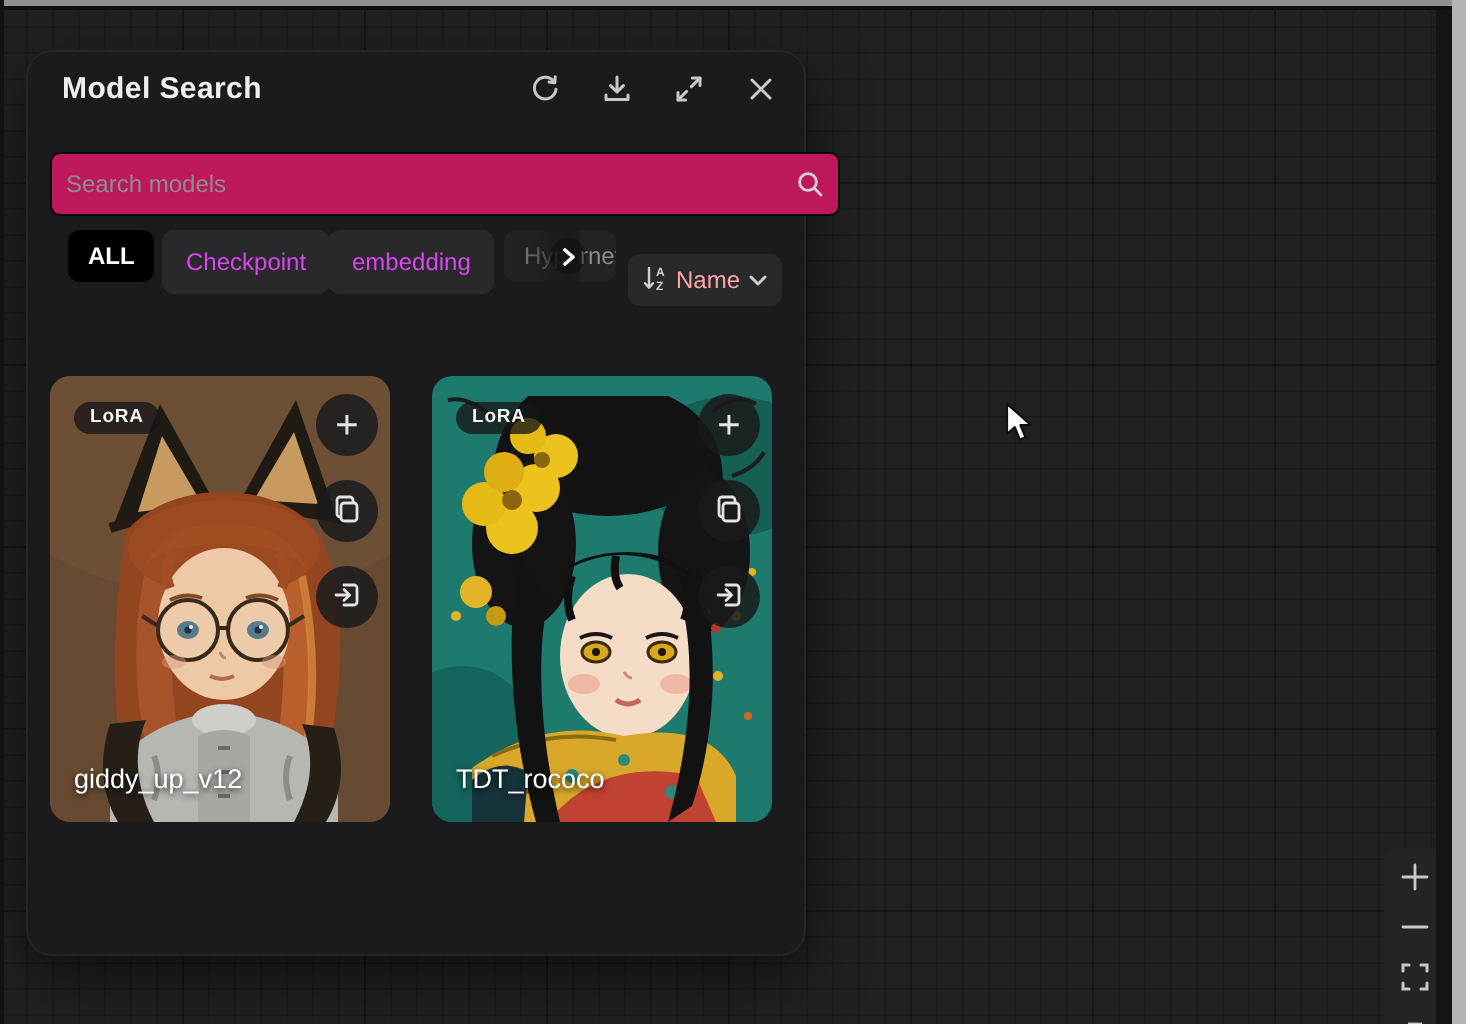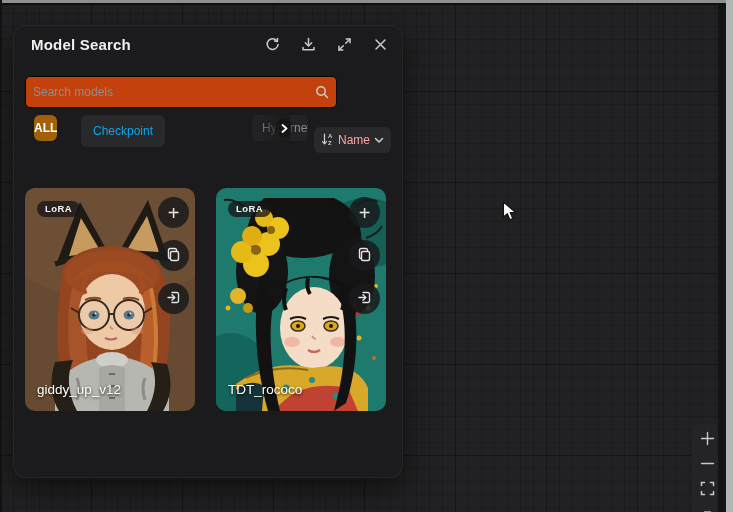--- a/index.html
+++ b/index.html
@@ -21,30 +21,30 @@
   
   .panel{position:absolute;left:13px;top:25px;width:390px;height:453px;
     background:#1b1b1d;border:1px solid rgba(255,255,255,.05);border-radius:13px;
     box-shadow:0 10px 30px rgba(0,0,0,.55);z-index:10;}
   .panel-title{position:absolute;left:17px;top:10px;font-size:15px;font-weight:700;color:#efefef;letter-spacing:.2px;}
   .hdr-icons{position:absolute;right:11px;top:8px;display:flex;gap:15px;}
   .icon-btn{width:21px;height:21px;display:flex;align-items:center;justify-content:center;
     background:none;border:none;padding:0;cursor:pointer;color:#c9c9c9;}
   .icon-btn svg{display:block;}
 
-  .search{position:absolute;left:11px;top:50px;width:312px;height:23px;background:#c2410c;
+  .search{position:absolute;left:11px;top:50px;width:395px;height:23px;background:#be185d;
     border:1px solid #050505;border-radius:5px;display:flex;align-items:center;padding:15px 7px;}
   .search input{flex:1;background:transparent;border:none;outline:none;color:#cfcfcf;font-size:12px;padding:0;}
   .search input::placeholder{color:#8d8d8d;}
   .search .mag{flex:0 0 auto;color:#d2d2d2;display:flex;}
 
   .chips{position:absolute;left:11px;top:89px;width:368px;height:26px;}
   .chip{position:absolute;top:0;height:26px;display:flex;align-items:center;justify-content:center;
-    padding:16px 12px;border-radius:6px;background:#29292b;color:#0ea5e9;font-size:12px;border:none;cursor:pointer;}
-  .chip.active{background:#a16207;color:#fff;font-weight:700;padding:0 0;}
+    padding:16px 12px;border-radius:6px;background:#29292b;color:#d946ef;font-size:12px;border:none;cursor:pointer;}
+  .chip.active{background:#000000;color:#fff;font-weight:700;padding:0 10px;}
   .chip.clipped{color:#8c8c8c;overflow:hidden;white-space:nowrap;justify-content:flex-start;background:#232325;}
   .chip-fade{position:absolute;right:0;top:0;width:34px;height:26px;
     background:linear-gradient(90deg,rgba(27,27,29,0),#1b1b1d 85%);pointer-events:none;}
   .chips-scroll-btn{position:absolute;left:250px;top:4px;width:18px;height:18px;border-radius:50%;
     background:rgba(10,10,10,.45);border:none;color:#fff;display:flex;align-items:center;justify-content:center;
     cursor:pointer;padding:0;}
   .sort-dd{position:absolute;left:289px;top:12px;width:77px;height:26px;background:#29292b;border:none;
     border-radius:6px;display:flex;align-items:center;justify-content:center;gap:4px;color:#fca5a5;
     font-size:12px;cursor:pointer;text-align:right;}
 
@@ -128,20 +128,21 @@
         <svg width="14" height="14" viewBox="0 0 14 14" fill="none" stroke="currentColor" stroke-width="1.4" stroke-linecap="round">
           <circle cx="6" cy="6" r="4.2"></circle>
             <path d="M9.3 9.3 L12.5 12.5"></path>
         </svg>
       </span>
     </div>
 
     <div class="chips">
       <button class="chip active" style="left:9px;">ALL</button>
       <button class="chip" style="left:56px;">Checkpoint</button>
+      <button class="chip" style="left:139px;">embedding</button>
       <button class="chip clipped" style="left:227px;width:56px;padding:0 0 0 10px;">
         <span>Hypernetwork</span>
       </button>
       <div class="chip-fade" style="right:103px;"></div>
       <button class="chips-scroll-btn">
         <span>
           <svg width="9" height="9" viewBox="0 0 9 9" fill="none" stroke="#fff" stroke-width="1.8" stroke-linecap="round" stroke-linejoin="round">
             <path d="M2.5 1 L6.5 4.5 L2.5 8"></path>
           </svg>
         </span>

